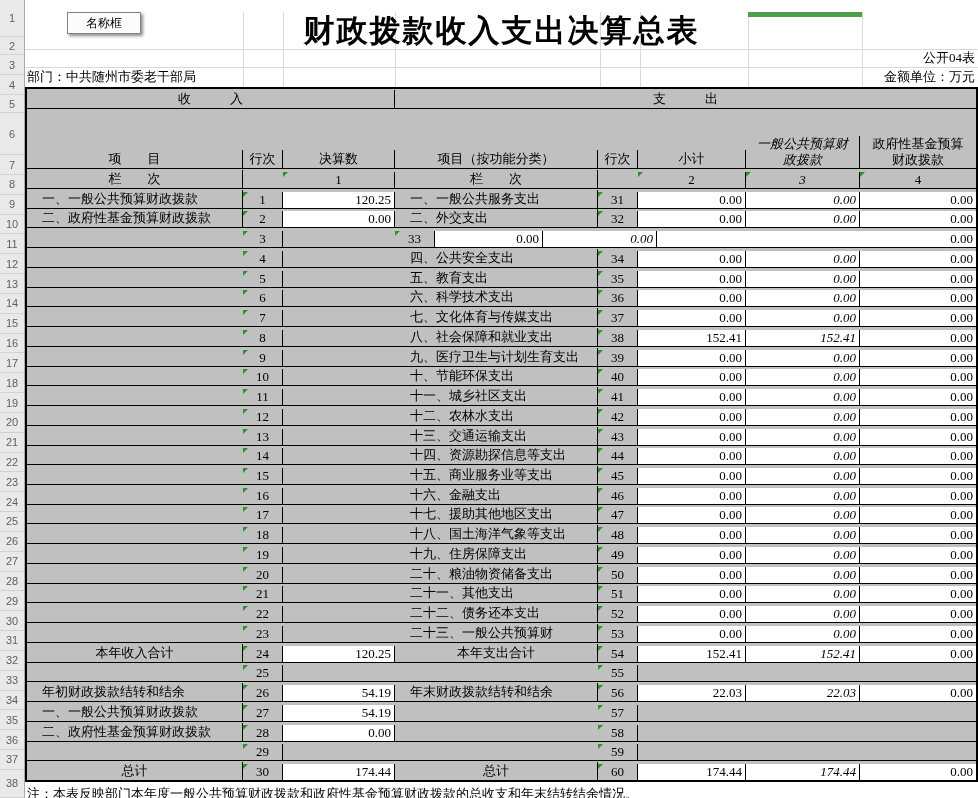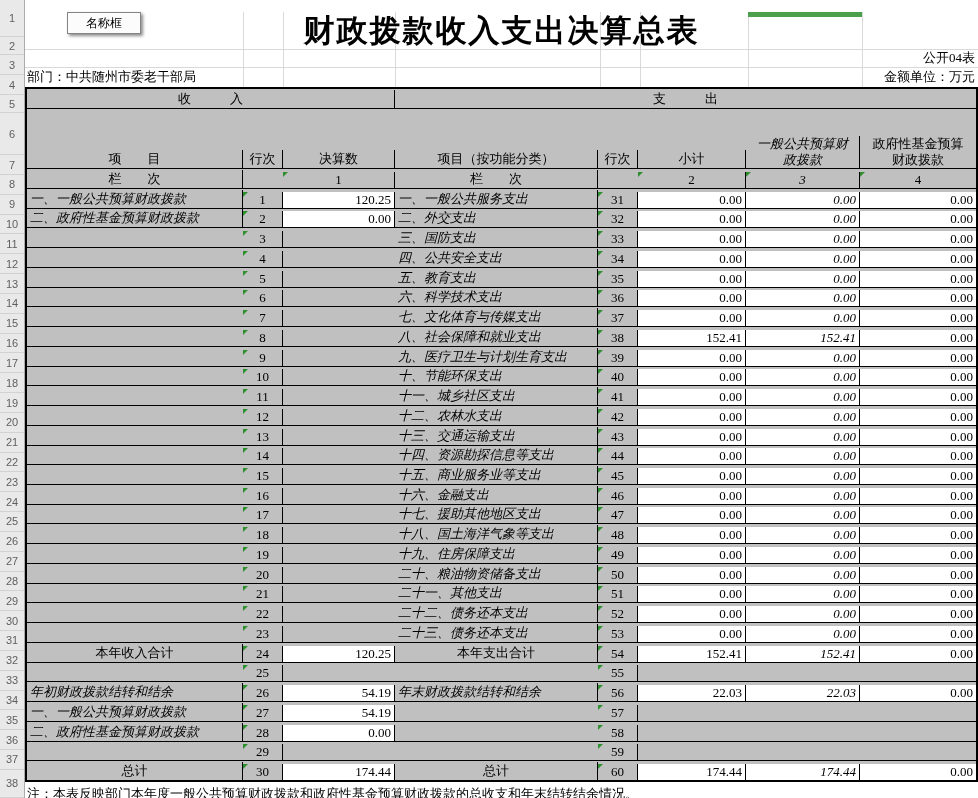--- a/index.html
+++ b/index.html
@@ -38,21 +38,21 @@
   .tbody .trow:last-child{border-bottom:none;}
   .cell{box-sizing:border-box;border-right:1px solid #000;position:relative;
         display:flex;align-items:center;font-size:13px;overflow:hidden;white-space:nowrap;
         background:#C0C0C0;}
   .cell:last-child{border-right:none;}
   .c1{flex:0 0 216px;}  .c2{flex:0 0 40px;}  .c3{flex:0 0 112px;}
   .c4{flex:0 0 203px;}  .c5{flex:0 0 40px;}  .c6{flex:0 0 108px;}
   .c7{flex:0 0 114px;font-style:italic;}  .c8{flex:1 1 112px;min-width:0;}
   .spanInc{flex:0 0 368px;} .spanExp{flex:1 1 583px;min-width:0;}
   .ctr{justify-content:center;text-align:center;}
-  .left{justify-content:flex-start;padding-left:3px;font-style:italic;}
+  .left{justify-content:flex-start;padding-left:15px;}
   .num{background:#fff;justify-content:flex-end;padding-right:3px;}
   .total{font-weight:normal;justify-content:center;padding-left:0;}
   .wrap{white-space:pre-line;line-height:1.25;}
   .tri::before{content:"";position:absolute;top:0;left:0;width:0;height:0;
                border-top:5px solid #2F8F2F;border-right:5px solid transparent;}
   .noterow{position:absolute;left:0;top:770px;width:953px;height:28px;z-index:1;
            font-size:13px;display:flex;align-items:flex-start;padding:3px 0 0 2px;box-sizing:border-box;}
   .ntick{position:absolute;width:1px;height:4px;bottom:0;background:#C9C9C9;z-index:0;}
 </style>
 </head>
@@ -175,21 +175,20 @@
             <div class="cell c4 left">二、外交支出</div>
             <div class="cell c5 ctr tri">32</div>
             <div class="cell c6 num">0.00</div>
             <div class="cell c7 num">0.00</div>
             <div class="cell c8 num">0.00</div>
           </div>
           <div class="trow">
             <div class="cell c1 left"></div>
             <div class="cell c2 ctr tri">3</div>
             <div class="cell c3 num"></div>
-            <div class="cell c4 left">三、国防支出</div>
             <div class="cell c5 ctr tri">33</div>
             <div class="cell c6 num">0.00</div>
             <div class="cell c7 num">0.00</div>
             <div class="cell c8 num">0.00</div>
           </div>
           <div class="trow">
             <div class="cell c1 left"></div>
             <div class="cell c2 ctr tri">4</div>
             <div class="cell c3 num"></div>
             <div class="cell c4 left">四、公共安全支出</div>
@@ -375,21 +374,21 @@
             <div class="cell c4 left">二十二、债务还本支出</div>
             <div class="cell c5 ctr tri">52</div>
             <div class="cell c6 num">0.00</div>
             <div class="cell c7 num">0.00</div>
             <div class="cell c8 num">0.00</div>
           </div>
           <div class="trow">
             <div class="cell c1 left"></div>
             <div class="cell c2 ctr tri">23</div>
             <div class="cell c3 num"></div>
-            <div class="cell c4 left">二十三、债务还本支出</div>
+            <div class="cell c4 left">二十三、一般公共预算财</div>
             <div class="cell c5 ctr tri">53</div>
             <div class="cell c6 num">0.00</div>
             <div class="cell c7 num">0.00</div>
             <div class="cell c8 num">0.00</div>
           </div>
           <div class="trow">
             <div class="cell c1 total">本年收入合计</div>
             <div class="cell c2 ctr tri">24</div>
             <div class="cell c3 num">120.25</div>
             <div class="cell c4 total">本年支出合计</div>

